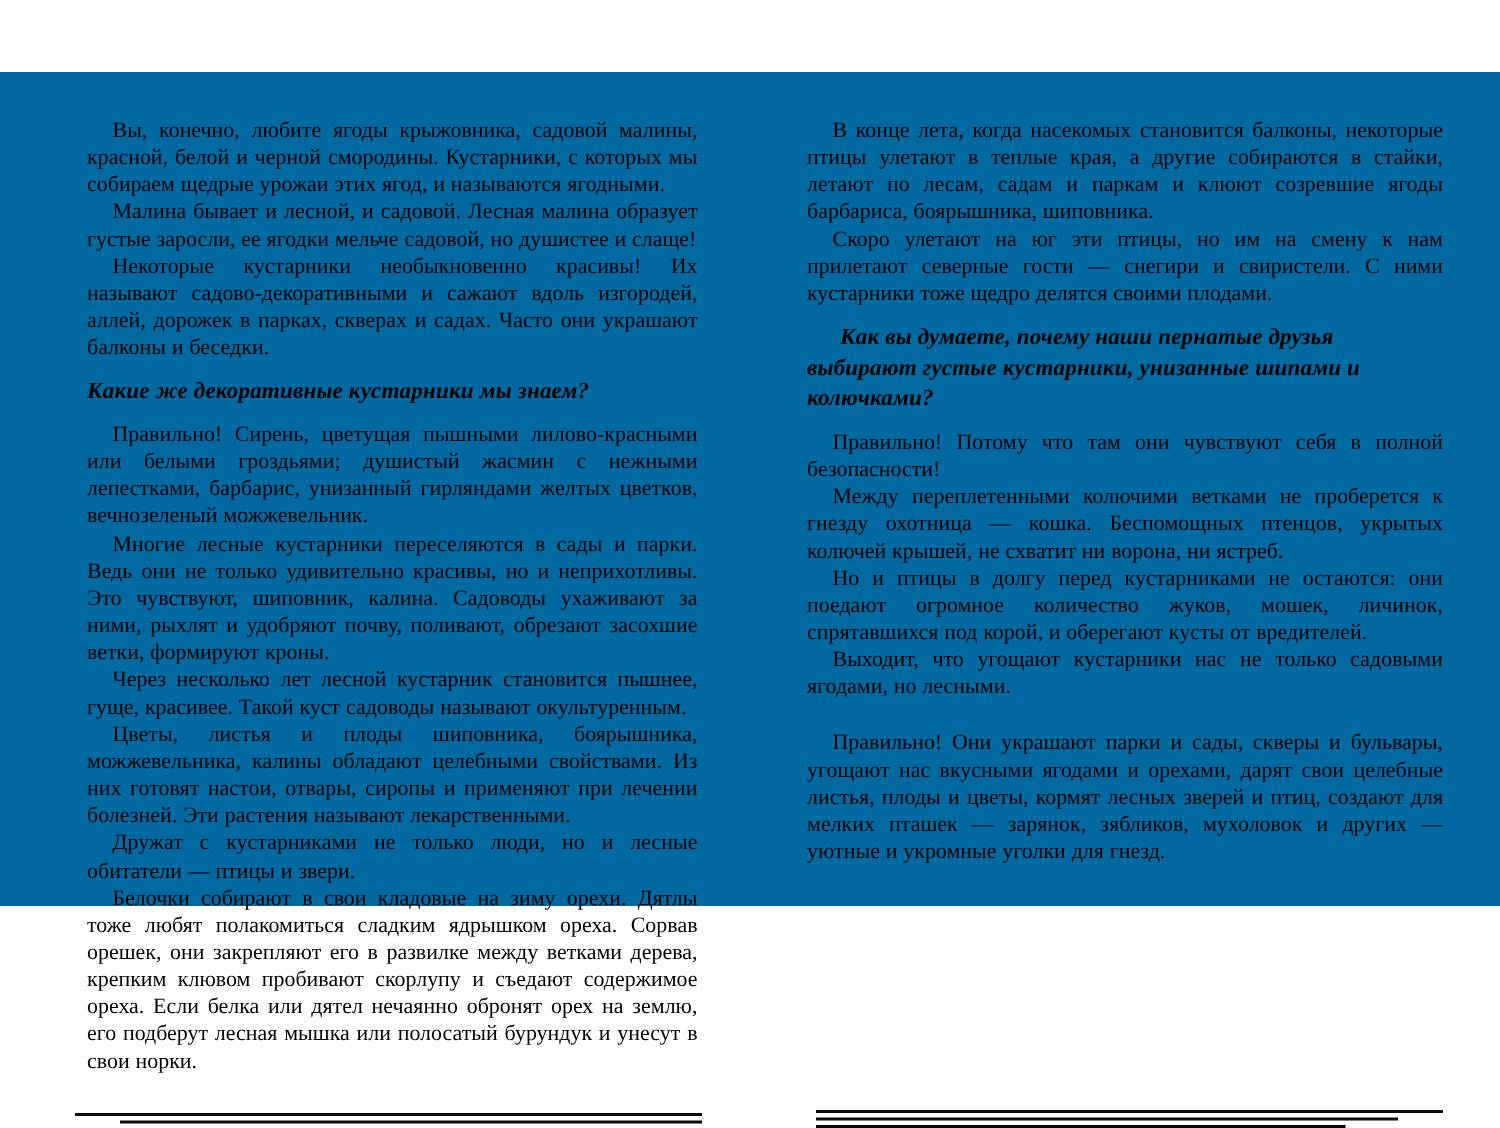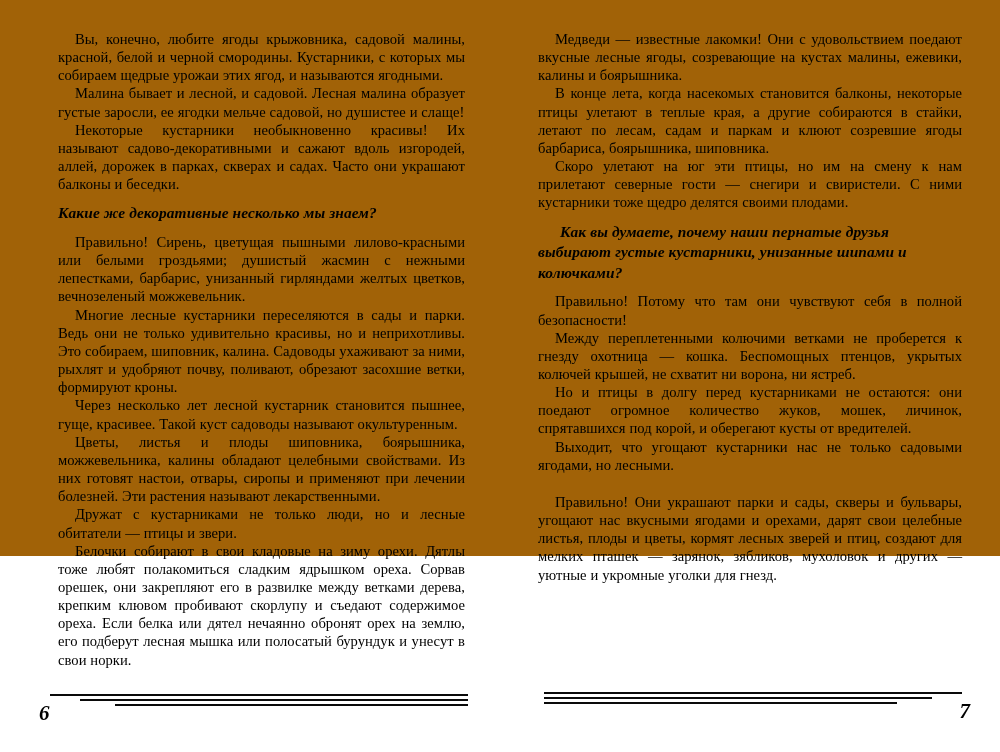--- a/index.html
+++ b/index.html
@@ -12,21 +12,22 @@
     width: 1000px;
     height: 752px;
     overflow: hidden;
     font-family: "Liberation Serif", "DejaVu Serif", serif;
     color: #000000;
   }
   .spread {
     position: relative;
     width: 1000px;
     height: 556px;
-    background: #a16207;
+    background: #0369a1;
+    margin-top: 48px;
   }
   .page {
     position: absolute;
     top: 0;
     height: 752px;
     box-sizing: border-box;
   }
   .page-left {
     left: 0;
     width: 500px;
@@ -127,40 +128,39 @@
 <body>
 
 <div class="spread">
 
   <div class="page page-left">
     <div class="textblock" id="left-body">
         <p class="para">Вы, конечно, любите ягоды крыжовника, садовой малины, красной, белой и черной смородины. Кустарники, с которых мы собираем щедрые урожаи этих ягод, и называются ягодными.</p>
         <p class="para">Малина бывает и лесной, и садовой. Лесная малина образует густые заросли, ее ягодки мельче садовой, но душистее и слаще!</p>
         <p class="para">Некоторые кустарники необыкновенно красивы! Их называют садово-декоративными и сажают вдоль изгородей, аллей, дорожек в парках, скверах и садах. Часто они украшают балконы и беседки.</p>
         <div class="gap-before-heading"></div>
-        <h2 class="heading">Какие же декоративные несколько мы знаем?</h2>
+        <h2 class="heading">Какие же декоративные кустарники мы знаем?</h2>
         <div class="gap-after-heading"></div>
         <p class="para">Правильно! Сирень, цветущая пышными лилово-красными или белыми гроздьями; душистый жасмин с нежными лепестками, барбарис, унизанный гирляндами желтых цветков, вечнозеленый можжевельник.</p>
-        <p class="para">Многие лесные кустарники переселяются в сады и парки. Ведь они не только удивительно красивы, но и неприхотливы. Это собираем, шиповник, калина. Садоводы ухаживают за ними, рыхлят и удобряют почву, поливают, обрезают засохшие ветки, формируют кроны.</p>
+        <p class="para">Многие лесные кустарники переселяются в сады и парки. Ведь они не только удивительно красивы, но и неприхотливы. Это чувствуют, шиповник, калина. Садоводы ухаживают за ними, рыхлят и удобряют почву, поливают, обрезают засохшие ветки, формируют кроны.</p>
         <p class="para">Через несколько лет лесной кустарник становится пышнее, гуще, красивее. Такой куст садоводы называют окультуренным.</p>
         <p class="para">Цветы, листья и плоды шиповника, боярышника, можжевельника, калины обладают целебными свойствами. Из них готовят настои, отвары, сиропы и применяют при лечении болезней. Эти растения называют лекарственными.</p>
         <p class="para">Дружат с кустарниками не только люди, но и лесные обитатели — птицы и звери.</p>
         <p class="para">Белочки собирают в свои кладовые на зиму орехи. Дятлы тоже любят полакомиться сладким ядрышком ореха. Сорвав орешек, они закрепляют его в развилке между ветками дерева, крепким клювом пробивают скорлупу и съедают содержимое ореха. Если белка или дятел нечаянно обронят орех на землю, его подберут лесная мышка или полосатый бурундук и унесут в свои норки.</p>
       </div>
     <div class="footer-rules">
       <div class="rule rule-1"></div>
       <div class="rule rule-2"></div>
       <div class="rule rule-3"></div>
     </div>
     <div class="page-number">6</div>
   </div>
 
   <div class="page page-right">
     <div class="textblock" id="right-body">
-        <p class="para">Медведи — известные лакомки! Они с удовольствием поедают вкусные лесные ягоды, созревающие на кустах малины, ежевики, калины и боярышника.</p>
         <p class="para">В конце лета, когда насекомых становится балконы, некоторые птицы улетают в теплые края, а другие собираются в стайки, летают по лесам, садам и паркам и клюют созревшие ягоды барбариса, боярышника, шиповника.</p>
         <p class="para">Скоро улетают на юг эти птицы, но им на смену к нам прилетают северные гости — снегири и свиристели. С ними кустарники тоже щедро делятся своими плодами.</p>
         <div class="gap-before-heading"></div>
         <h2 class="heading indented">Как вы думаете, почему наши пернатые друзья выбирают густые кустарники, унизанные шипами и колючками?</h2>
         <div class="gap-after-heading"></div>
         <p class="para">Правильно! Потому что там они чувствуют себя в полной безопасности!</p>
         <p class="para">Между переплетенными колючими ветками не проберется к гнезду охотница — кошка. Беспомощных птенцов, укрытых колючей крышей, не схватит ни ворона, ни ястреб.</p>
         <p class="para">Но и птицы в долгу перед кустарниками не остаются: они поедают огромное количество жуков, мошек, личинок, спрятавшихся под корой, и оберегают кусты от вредителей.</p>
         <p class="para">Выходит, что угощают кустарники нас не только садовыми ягодами, но лесными.</p>
         <div class="gap-before-heading"></div>

